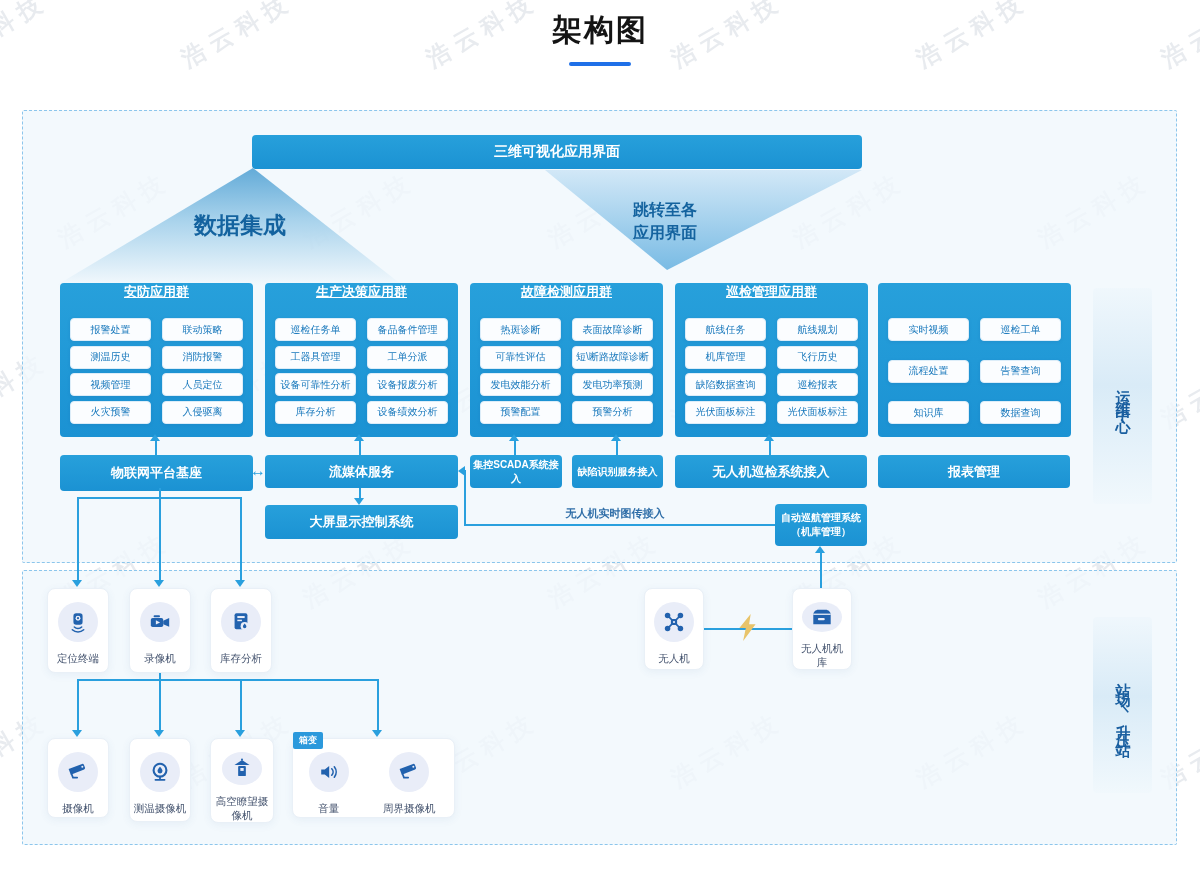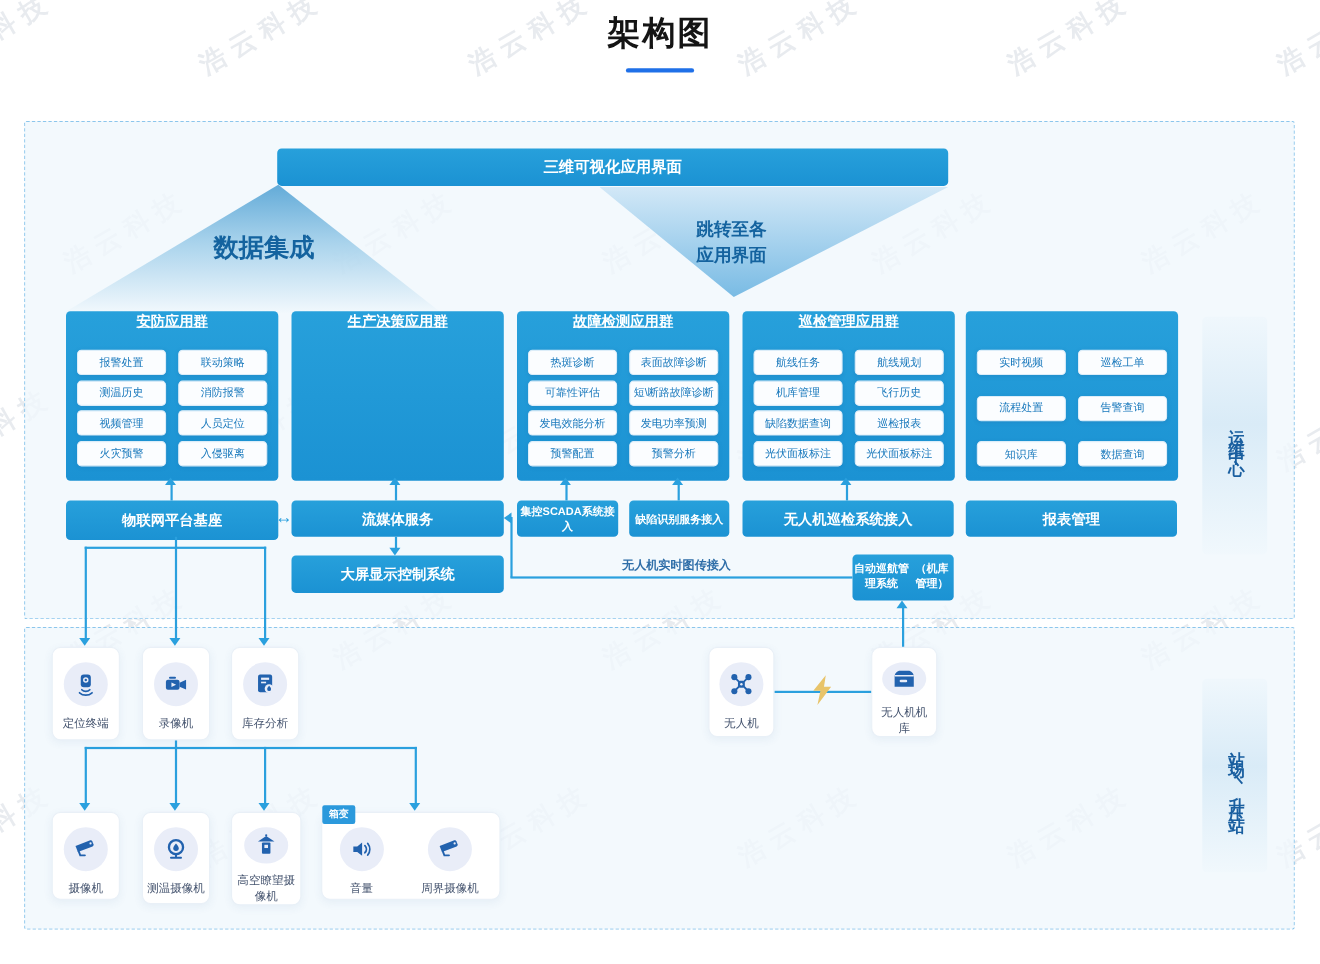--- a/index.html
+++ b/index.html
@@ -13,21 +13,21 @@
   
   .zone-box{position:absolute;left:22px;width:1155px;border:1px dashed #8cc6ec;
          background:rgba(240,247,252,.8);border-radius:2px;box-sizing:border-box;}
   .zone-top{top:110px;height:453px;}
   .zone-bottom{top:570px;height:275px;}
   
   .node{position:absolute;background:linear-gradient(180deg,#27a0db,#1b92d3);color:#fff;
         font-weight:bold;font-size:13px;border-radius:4px;display:flex;align-items:center;
         justify-content:center;text-align:center;box-sizing:border-box;}
   .node.small{font-size:10px;}
-  .node.two-line{flex-direction:row;line-height:1.45;font-size:10px;}
+  .node.two-line{flex-direction:column;line-height:1.45;font-size:10px;}
   
   .funnel{position:absolute;}
   .funnel-left{left:57px;top:168px;width:345px;height:117px;
         clip-path:polygon(56.8% 0,100% 100%,0 100%);
         background:linear-gradient(180deg,#63abd8 0%,#a9d3ec 45%,rgba(232,244,251,0.05) 100%);}
   .funnel-right{left:545px;top:170px;width:317px;height:100px;
         clip-path:polygon(0 0,100% 0,38.5% 100%);
         background:linear-gradient(180deg,#d2e8f7 0%,#79bbe4 100%);}
   .funnel-label{position:absolute;color:#14639f;font-weight:bold;text-align:center;}
   .fl-left{left:175px;top:210px;width:130px;font-size:23px;}
@@ -138,20 +138,30 @@
           <div class="btn">测温历史</div>
           <div class="btn">消防报警</div>
           <div class="btn">视频管理</div>
           <div class="btn">人员定位</div>
           <div class="btn">火灾预警</div>
           <div class="btn">入侵驱离</div>
         </div>
       </div>
       <div class="col" style="left: 265px;">
         <div class="col-title">生产决策应用群</div>
+        <div class="col-grid">
+          <div class="btn">巡检任务单</div>
+          <div class="btn">备品备件管理</div>
+          <div class="btn">工器具管理</div>
+          <div class="btn">工单分派</div>
+          <div class="btn">设备可靠性分析</div>
+          <div class="btn">设备报废分析</div>
+          <div class="btn">库存分析</div>
+          <div class="btn">设备绩效分析</div>
+        </div>
       </div>
       <div class="col" style="left: 470px;">
         <div class="col-title">故障检测应用群</div>
         <div class="col-grid">
           <div class="btn">热斑诊断</div>
           <div class="btn">表面故障诊断</div>
           <div class="btn">可靠性评估</div>
           <div class="btn">短\断路故障诊断</div>
           <div class="btn">发电效能分析</div>
           <div class="btn">发电功率预测</div>

